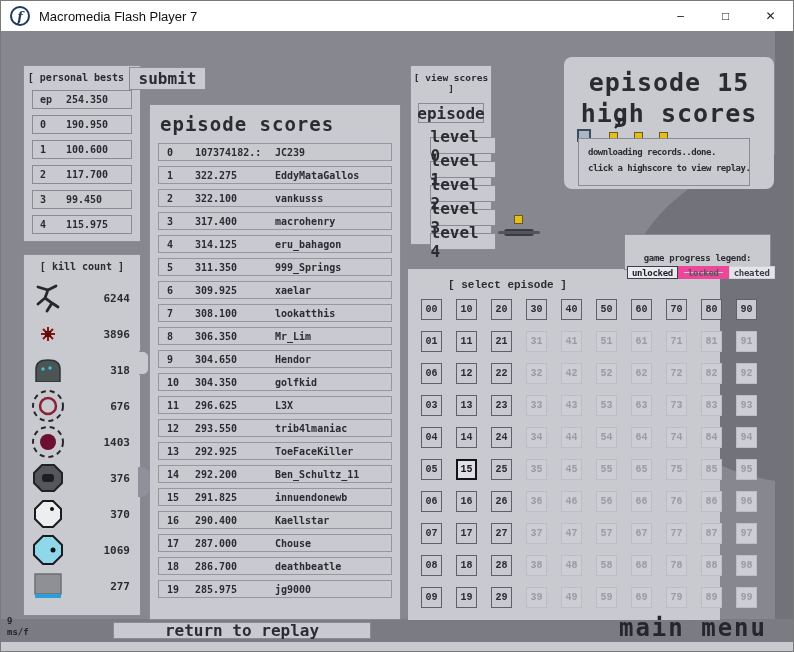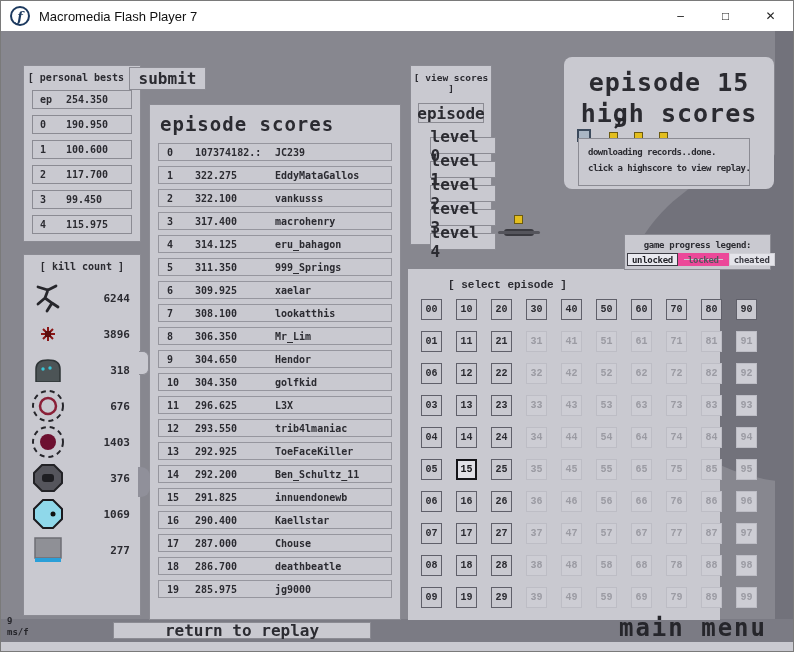--- a/index.html
+++ b/index.html
@@ -76,21 +76,21 @@
   #launchpad{position:absolute;left:503px;top:228px;width:30px;height:7px;
     background:#3a3a40;border-radius:3px;z-index:2;}
   #launchpad:after{content:"";position:absolute;left:-6px;top:2px;width:42px;height:3px;
     background:#55555c;border-radius:2px;}
   
   #status-box{left:577px;top:137px;width:172px;height:48px;z-index:5;
     padding:8px 16px 0 9px;}
   .status-line{font-size:9px;font-weight:bold;color:#2b2b31;letter-spacing:-0.5px;
     margin-bottom:6px;white-space:nowrap;}
   
-  #legend-box{left:623px;top:233px;width:147px;height:36px;z-index:5;padding-top:5px;}
+  #legend-box{left:623px;top:233px;width:147px;height:36px;z-index:5;padding-top:18px;}
   #legend-title{font-size:9px;letter-spacing:-0.3px;}
   #legend-chips{display:flex;justify-content:space-between;padding:3px 2px 0;}
   .chip{height:13px;display:flex;align-items:center;justify-content:center;
     font-size:9px;font-weight:bold;letter-spacing:-0.3px;box-sizing:border-box;padding:0 4px;}
   .chip.unlocked{background:#e9e9ef;border:1px solid #3c3c44;color:#1e1e24;}
   .chip.locked{background:#c9c9d0;border:6px solid #ec4899;color:#55555d;}
   .chip.cheated{background:#e4e4ea;border:1px solid #d0d0d6;color:#3c3c44;}
   
   #se-panel{left:407px;top:268px;width:312px;height:351px;border:none;z-index:3;font-family:Liberation Mono, monospace;}
   #se-header{position:absolute;left:40px;top:10px;font-size:11px;font-weight:bold;color:#2b2b31;}
@@ -346,20 +346,29 @@
           <span class="kc-count">1403</span>
         </div>
         <div class="kc-row">
           <span class="kc-icon">
             <svg width="30" height="28" viewBox="0 0 30 28">
               <polygon points="9,1 21,1 29,9 29,19 21,27 9,27 1,19 1,9" fill="#55555c" stroke="#222226" stroke-width="2"></polygon>
               <rect x="9" y="10" width="12" height="8" rx="3" fill="#1e1e22"></rect>
             </svg>
           </span>
           <span class="kc-count">376</span>
+        </div>
+        <div class="kc-row">
+          <span class="kc-icon">
+            <svg width="28" height="28" viewBox="0 0 28 28">
+              <polygon points="9,1 19,1 27,9 27,19 19,27 9,27 1,19 1,9" fill="#eceef0" stroke="#1a1a1e" stroke-width="2"></polygon>
+              <circle cx="18" cy="9" r="2" fill="#111"></circle>
+            </svg>
+          </span>
+          <span class="kc-count">370</span>
         </div>
         <div class="kc-row">
           <span class="kc-icon">
             <svg width="30" height="30" viewBox="0 0 30 30">
               <polygon points="10,1 20,1 29,10 29,20 20,29 10,29 1,20 1,10" fill="#8fd8ea" stroke="#1a1a1e" stroke-width="2"></polygon>
               <circle cx="20" cy="15" r="2.5" fill="#111"></circle>
             </svg>
           </span>
           <span class="kc-count">1069</span>
         </div>

